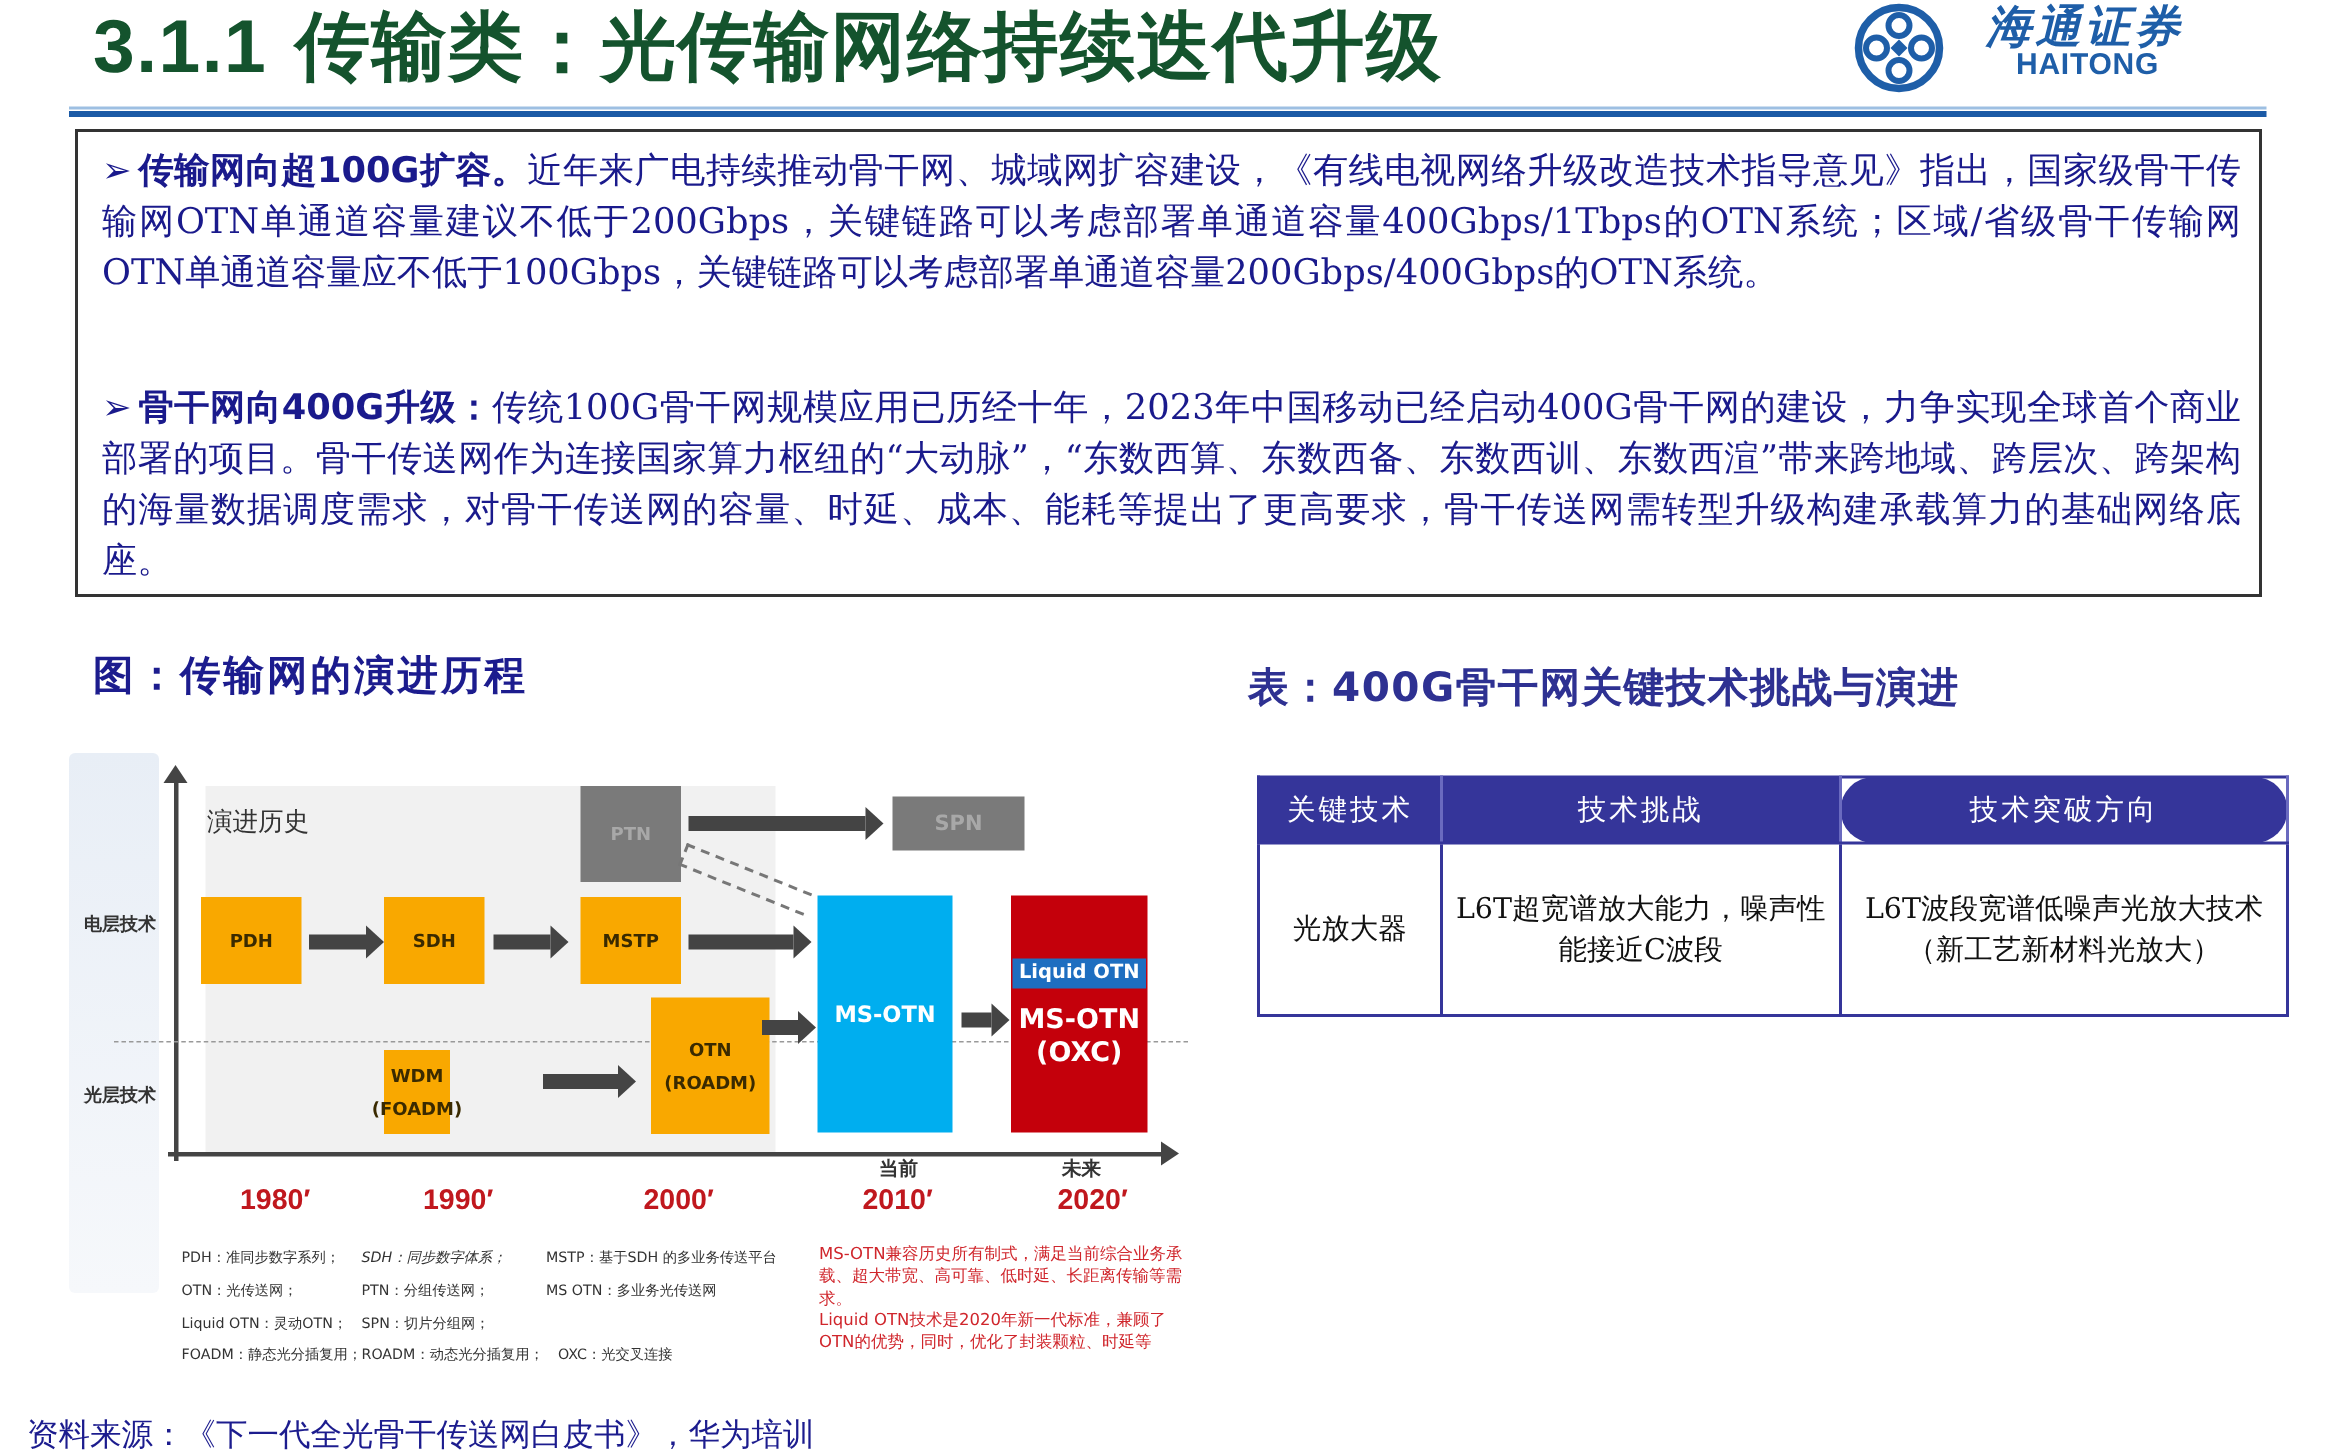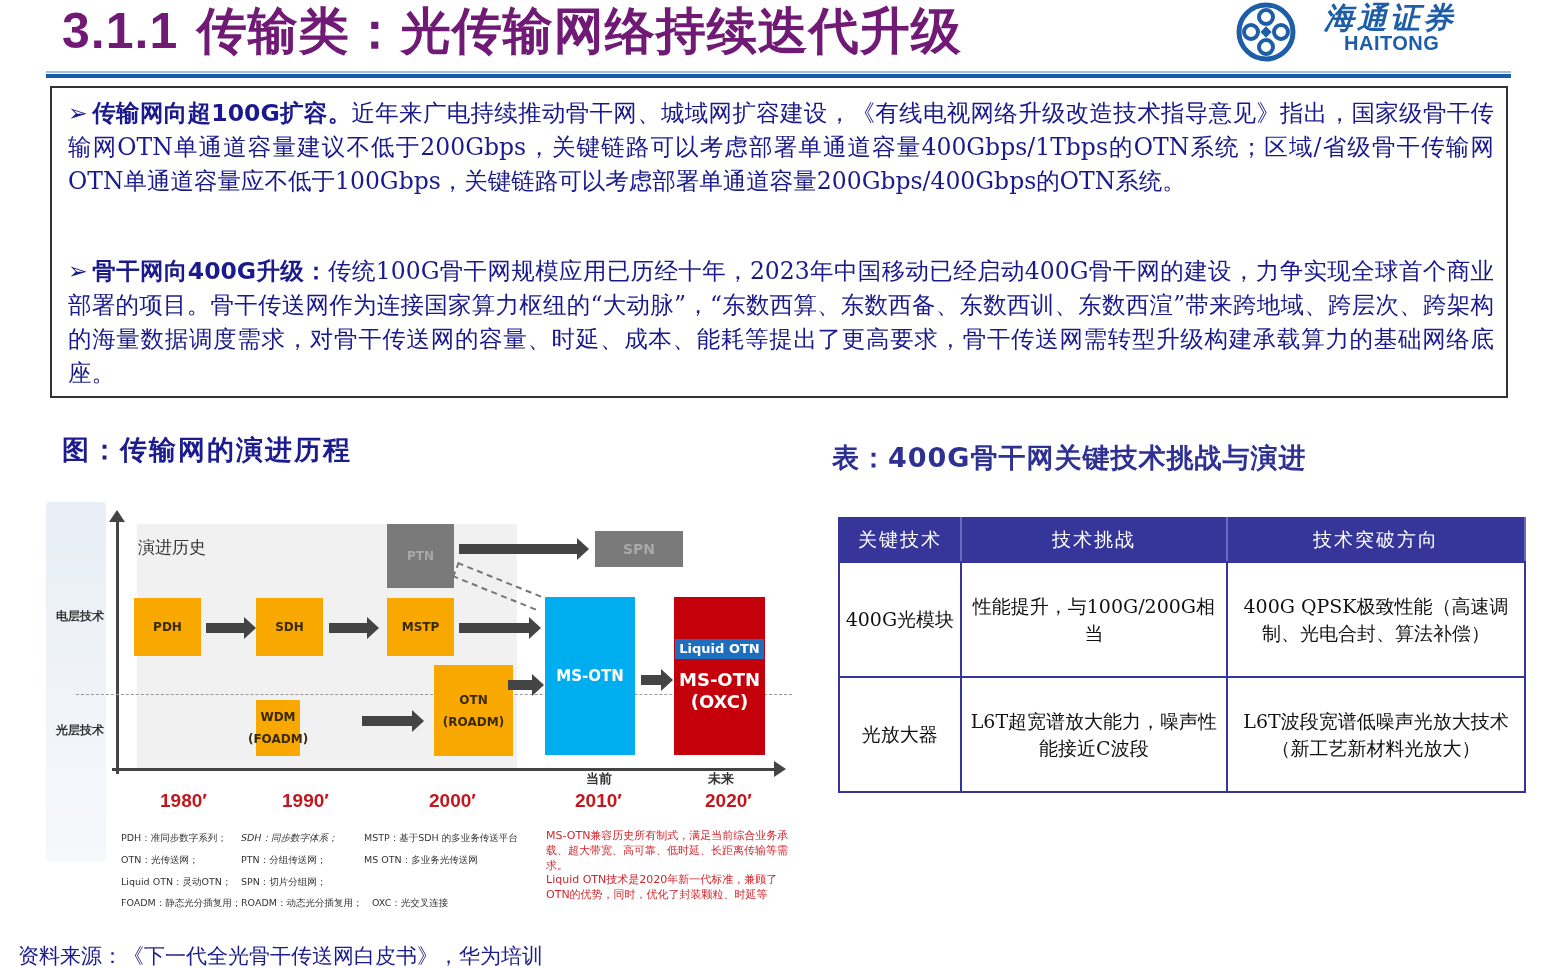--- a/index.html
+++ b/index.html
@@ -1,19 +1,19 @@
 <!DOCTYPE html>
 <html><head>
 <meta charset="utf-8">
 <style>
   * { box-sizing: border-box; margin: 0; padding: 0; }
   html, body { width: 1563px; height: 968px; background: #ffffff; overflow: hidden; }
   body { position: relative; font-family: "DejaVu Sans", "Liberation Sans", sans-serif; color: #1a1a8c; }
 
-  .title { position: absolute; left: 62px; top: 2px; font-size: 50px; font-weight: bold; color: #701a75; letter-spacing: 1px; white-space: nowrap; line-height: 58px; }
+  .title { position: absolute; left: 62px; top: 2px; font-size: 50px; font-weight: bold; color: #14532d; letter-spacing: 1px; white-space: nowrap; line-height: 58px; }
   .title .num { font-family: "Liberation Sans", sans-serif; }
 
   .logo { position: absolute; left: 1228px; top: 2px; width: 290px; height: 60px; }
   .logo .cn { position: absolute; left: 96px; top: -4px; font-size: 30px; font-family: "DejaVu Serif", serif; font-style: italic; font-weight: bold; color: #1e5ea8; letter-spacing: 3px; white-space: nowrap; }
   .logo .en { position: absolute; left: 116px; top: 30px; font-size: 20px; font-family: "Liberation Sans", sans-serif; font-weight: bold; color: #1e5ea8; letter-spacing: 0.5px; }
 
   .title-rule { position: absolute; left: 46px; top: 74px; width: 1465px; height: 4px; background: #1b5aa6; }
   .title-rule2 { position: absolute; left: 46px; top: 71px; width: 1465px; height: 2px; background: #9dbfe2; }
 
   .box { position: absolute; left: 50px; top: 86px; width: 1458px; height: 312px; border: 2px solid #333; background: #fff; }
@@ -55,21 +55,21 @@
   .legend { position: absolute; font-size: 9.5px; color: #333; font-family: "DejaVu Sans", sans-serif; white-space: nowrap; }
   .note { position: absolute; left: 500px; font-size: 11px; color: #d0262c; font-family: "DejaVu Sans", sans-serif; line-height: 15px; width: 250px; }
 
   
   .tbl { position: absolute; left: 838px; top: 517px; width: 688px; border-collapse: collapse; }
   .tbl th { background: #35359a; color: #fff; font-weight: normal; font-size: 19px; font-family: "DejaVu Serif", serif; height: 44px; border: 2px solid #35359a; border-right: 2px solid #6a6abf; letter-spacing: 2px; }
   .tbl th:first-child { text-align: left; padding-left: 18px; }
   .tbl td { border: 2px solid #35359a; font-size: 19px; color: #111; text-align: center; vertical-align: middle; height: 115px; line-height: 27px; font-family: "DejaVu Serif", serif; padding: 0 4px; }
   .col1 { width: 122px; }
   .col2 { width: 267px; }
-  .col3 { width: 299px; }
+  .col3 { width: 299px; border-radius: 27px; }
 
   .source { position: absolute; left: 18px; top: 942px; font-size: 21px; color: #1c1c8e; font-family: "DejaVu Serif", serif; white-space: nowrap; }
 </style>
 </head>
 <body>
 
 <div class="title">
   <span class="num">3.1.1</span>
   <span>传输类：光传输网络持续迭代升级</span>
 </div>
@@ -172,25 +172,20 @@
 <table class="tbl">
   <thead>
     <tr>
       <th class="col1">关键技术</th>
       <th class="col2">技术挑战</th>
       <th class="col3">技术突破方向</th>
     </tr>
   </thead>
   <tbody>
     <tr>
-      <td>400G光模块</td>
-      <td>性能提升，与100G/200G相当</td>
-      <td>400G QPSK极致性能（高速调制、光电合封、算法补偿）</td>
-    </tr>
-    <tr>
       <td>光放大器</td>
       <td>L6T超宽谱放大能力，噪声性能接近C波段</td>
       <td>L6T波段宽谱低噪声光放大技术（新工艺新材料光放大）</td>
     </tr>
   </tbody>
 </table>
 
 <div class="source">资料来源：《下一代全光骨干传送网白皮书》，华为培训</div>
 
 </body></html>

